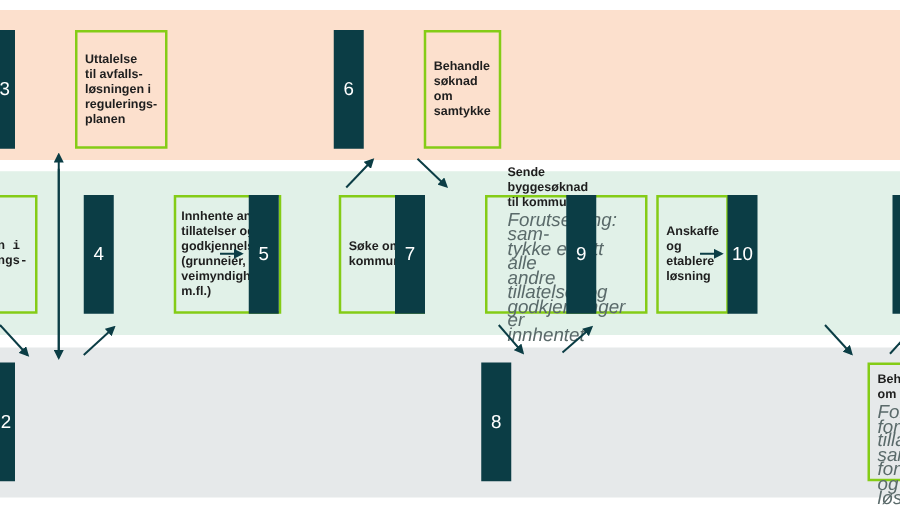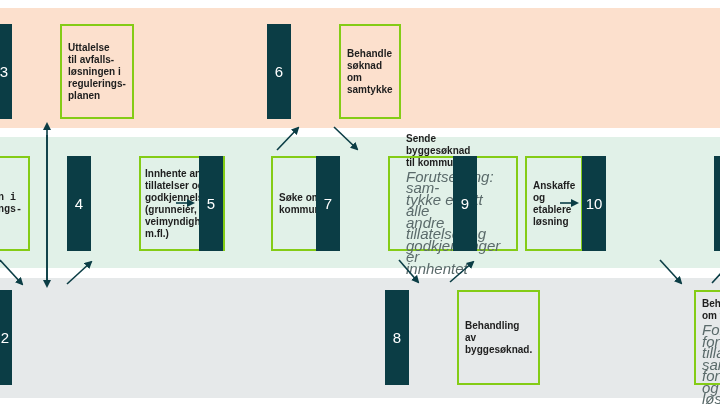--- a/index.html
+++ b/index.html
@@ -92,24 +92,20 @@
 <div class="step" style="left:714px;top:156px;width:60px;height:95px;">
   <div class="num">1</div>
 
 </div>
 
 <div class="step" style="left:-12px;top:290px;width:107px;height:95px;">
   <div class="num" style="justify-content:flex-end;padding-right:3px;box-sizing:border-box;">2</div>
 </div>
 <div class="step" style="left:385px;top:290px;width:100px;height:95px;">
   <div class="num">8</div>
-  <div class="body">
-      <div class="title">Behandling av
-byggesøknad.</div>
-    </div>
 </div>
 <div class="step" style="left:646px;top:290px;width:130px;height:95px;">
   <div class="body" style="justify-content:flex-start;padding-top:6px;">
       <div class="title">Behandle søknad
 om ferdigattest</div>
       <div class="note">Forutsetning for
 tillatelse: samtykke
 foreligger, og
 løsningen er</div>
     </div>

